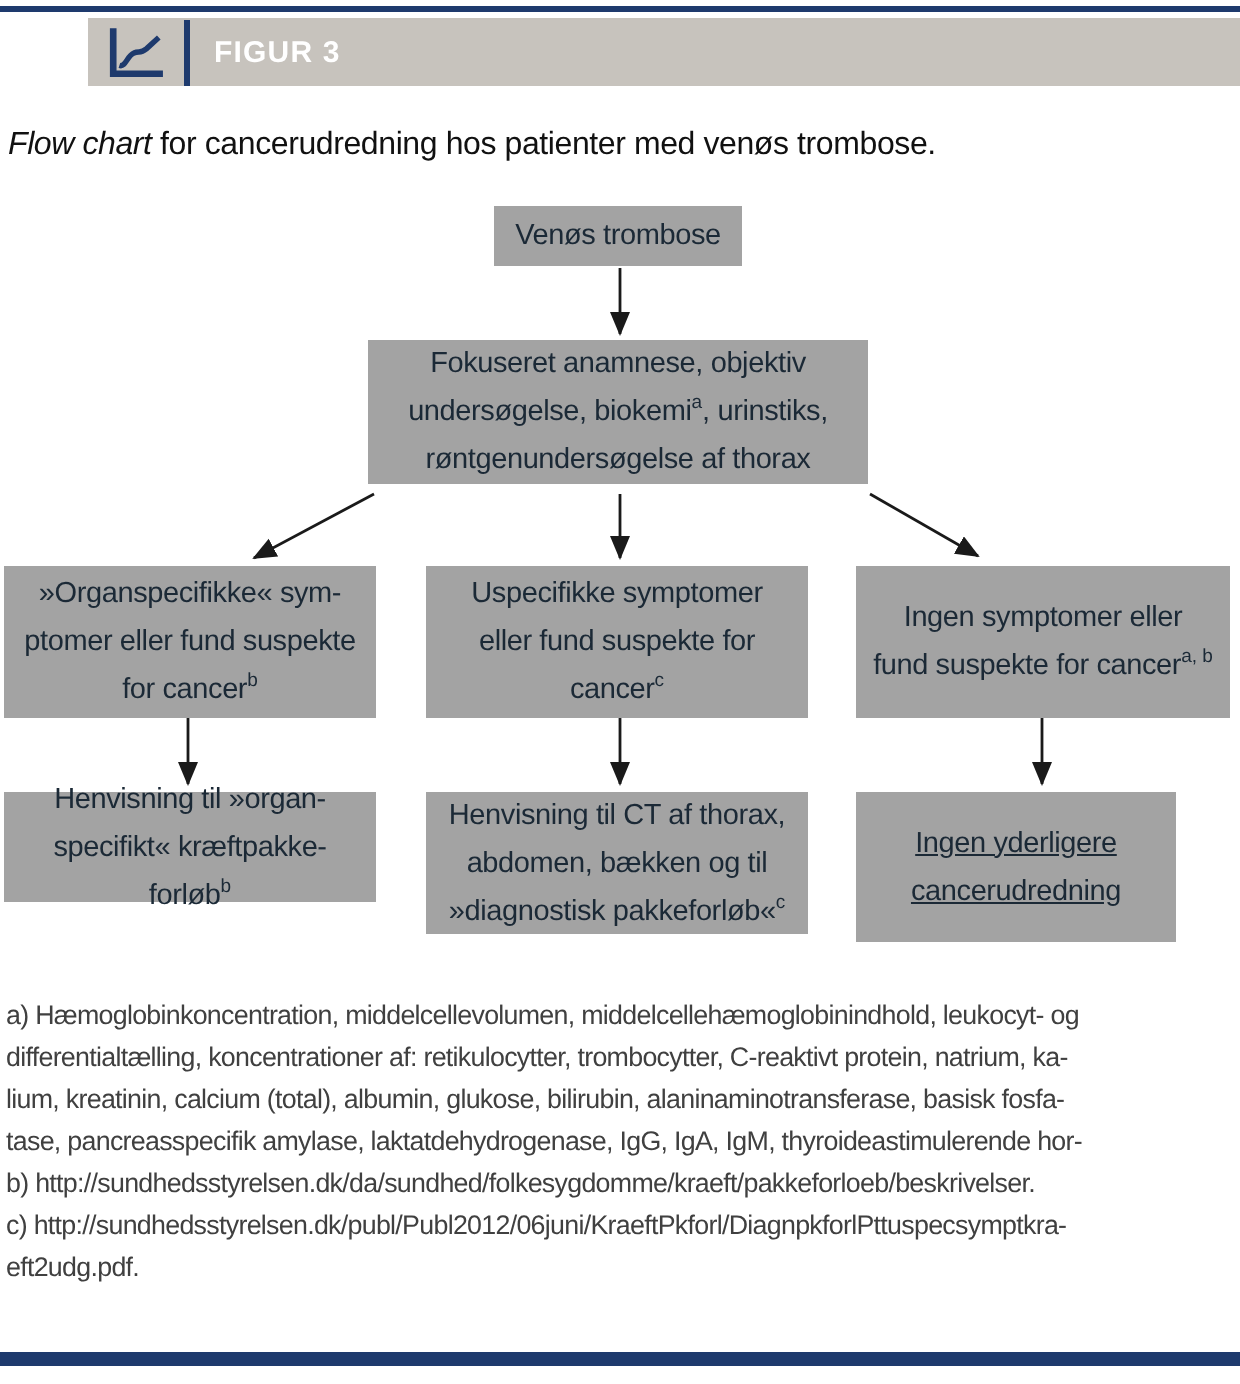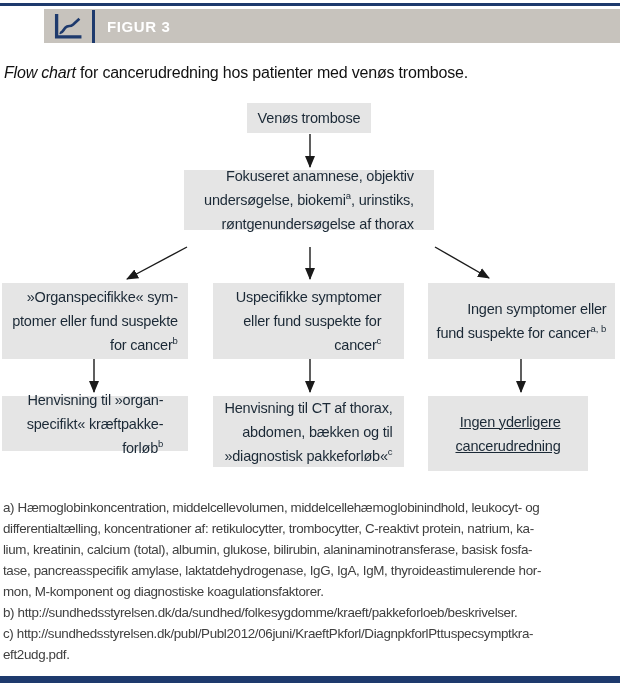--- a/index.html
+++ b/index.html
@@ -17,27 +17,27 @@
   .header-title {
     position:absolute; left:63px; top:0; height:34px; display:flex; align-items:center;
     font-size:15px; font-weight:bold; letter-spacing:0.6px; color:#ffffff;
   }
 
   .caption { position:absolute; left:4px; top:64px; font-size:16px; letter-spacing:-0.2px; color:#111; }
   .caption .it { font-style:italic; }
 
   .flow { position:absolute; left:0; top:0; width:620px; height:500px; }
   .node {
-    position:absolute; background:#e5e5e5; color:#1b2936;
-    display:flex; align-items:center; justify-content:center; text-align:right;
+    position:absolute; background:#a3a3a3; color:#1b2936;
+    display:flex; align-items:center; justify-content:center; text-align:center;
     font-size:14.5px; line-height:24px; letter-spacing:-0.2px;
   }
   .node sup { font-size:9.5px; line-height:0; vertical-align:super; letter-spacing:0; }
   .n0 { left:247px; top:103px; width:124px; height:30px; }
-  .n1 { left:184px; top:170px; width:250px; height:60px; }
+  .n1 { left:184px; top:170px; width:250px; height:72px; }
   .n2 { left:2px;   top:283px; width:186px; height:76px; }
   .n3 { left:213px; top:283px; width:191px; height:76px; }
   .n4 { left:428px; top:283px; width:187px; height:76px; }
   .n5 { left:2px;   top:396px; width:186px; height:55px; }
   .n6 { left:213px; top:396px; width:191px; height:71px; }
   .n7 { left:428px; top:396px; width:160px; height:75px;text-decoration:underline; }
 
   .arrows { position:absolute; left:0; top:0; width:620px; height:500px; pointer-events:none; }
 
   .footnotes { position:absolute; left:3px; top:497px; width:616px; font-size:13.4px; line-height:21px; letter-spacing:-0.35px; color:#404040; }
@@ -104,21 +104,20 @@
       </g>
     </svg>
   </div>
 
   <div class="footnotes">
     <div>
       <div class="fn-line">a) Hæmoglobinkoncentration, middelcellevolumen, middelcellehæmoglobinindhold, leukocyt- og</div>
       <div class="fn-line">differentialtælling, koncentrationer af: retikulocytter, trombocytter, C-reaktivt protein, natrium, ka-</div>
       <div class="fn-line">lium, kreatinin, calcium (total), albumin, glukose, bilirubin, alaninaminotransferase, basisk fosfa-</div>
       <div class="fn-line">tase, pancreasspecifik amylase, laktatdehydrogenase, IgG, IgA, IgM, thyroideastimulerende hor-</div>
-      <div class="fn-line">mon, M-komponent og diagnostiske koagulationsfaktorer.</div>
     </div>
     <div>
       <div class="fn-line">b) http://sundhedsstyrelsen.dk/da/sundhed/folkesygdomme/kraeft/pakkeforloeb/beskrivelser.</div>
     </div>
     <div>
       <div class="fn-line">c) http://sundhedsstyrelsen.dk/publ/Publ2012/06juni/KraeftPkforl/DiagnpkforlPttuspecsymptkra-</div>
       <div class="fn-line">eft2udg.pdf.</div>
     </div>
   </div>
 

